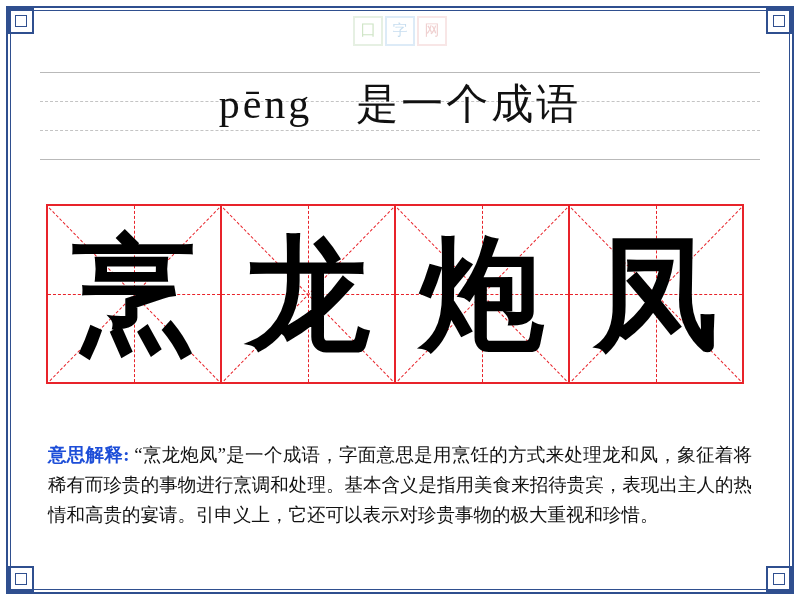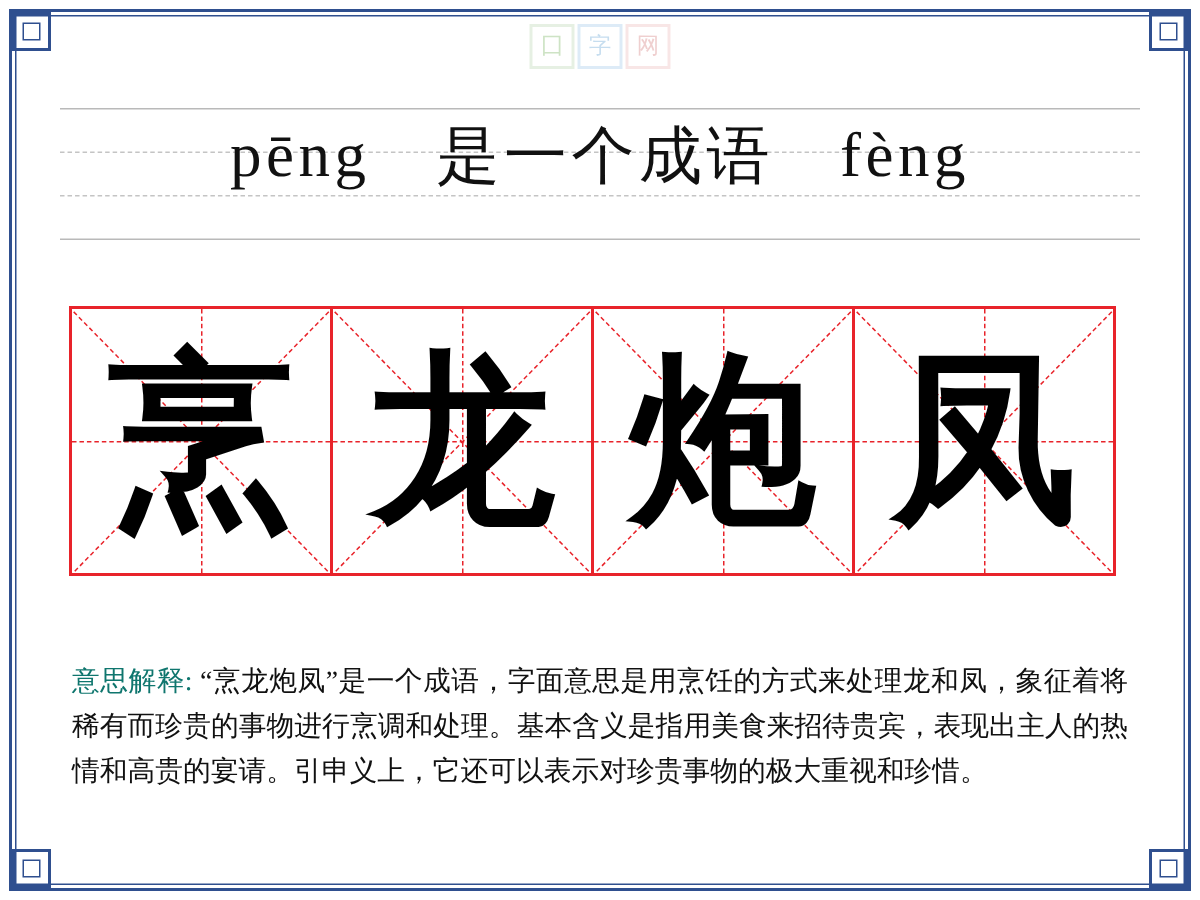--- a/index.html
+++ b/index.html
@@ -190,22 +190,22 @@
     left: 48px;
     right: 48px;
     top: 440px;
     font-family: "Liberation Serif", serif;
     font-size: 18.5px;
     line-height: 30px;
     color: #111111;
     text-align: justify;
   }
   .explain-label {
-    font-weight: normal;
-    color: #0f766e;
+    font-weight: bold;
+    color: #1d4ed8;
   }
 </style>
 </head>
 <body>
 
 <div class="page">
 
   <div class="frame-outer"></div>
   <div class="frame-inner"></div>
   <div class="corner tl"></div>
@@ -220,21 +220,20 @@
   </div>
 
   <div class="pinyin-band">
     <div class="pinyin-line solid-top"></div>
     <div class="pinyin-line dashed-1"></div>
     <div class="pinyin-line dashed-2"></div>
     <div class="pinyin-line solid-bottom"></div>
     <div class="pinyin-text">
       <span>pēng</span>
       <span>是一个成语</span>
-      <span>fèng</span>
     </div>
   </div>
 
   <div class="char-grid">
 
     <div class="char-cell">
       <div class="guide h"></div>
       <div class="guide v"></div>
       <div class="guide d1"></div>
       <div class="guide d2"></div>

